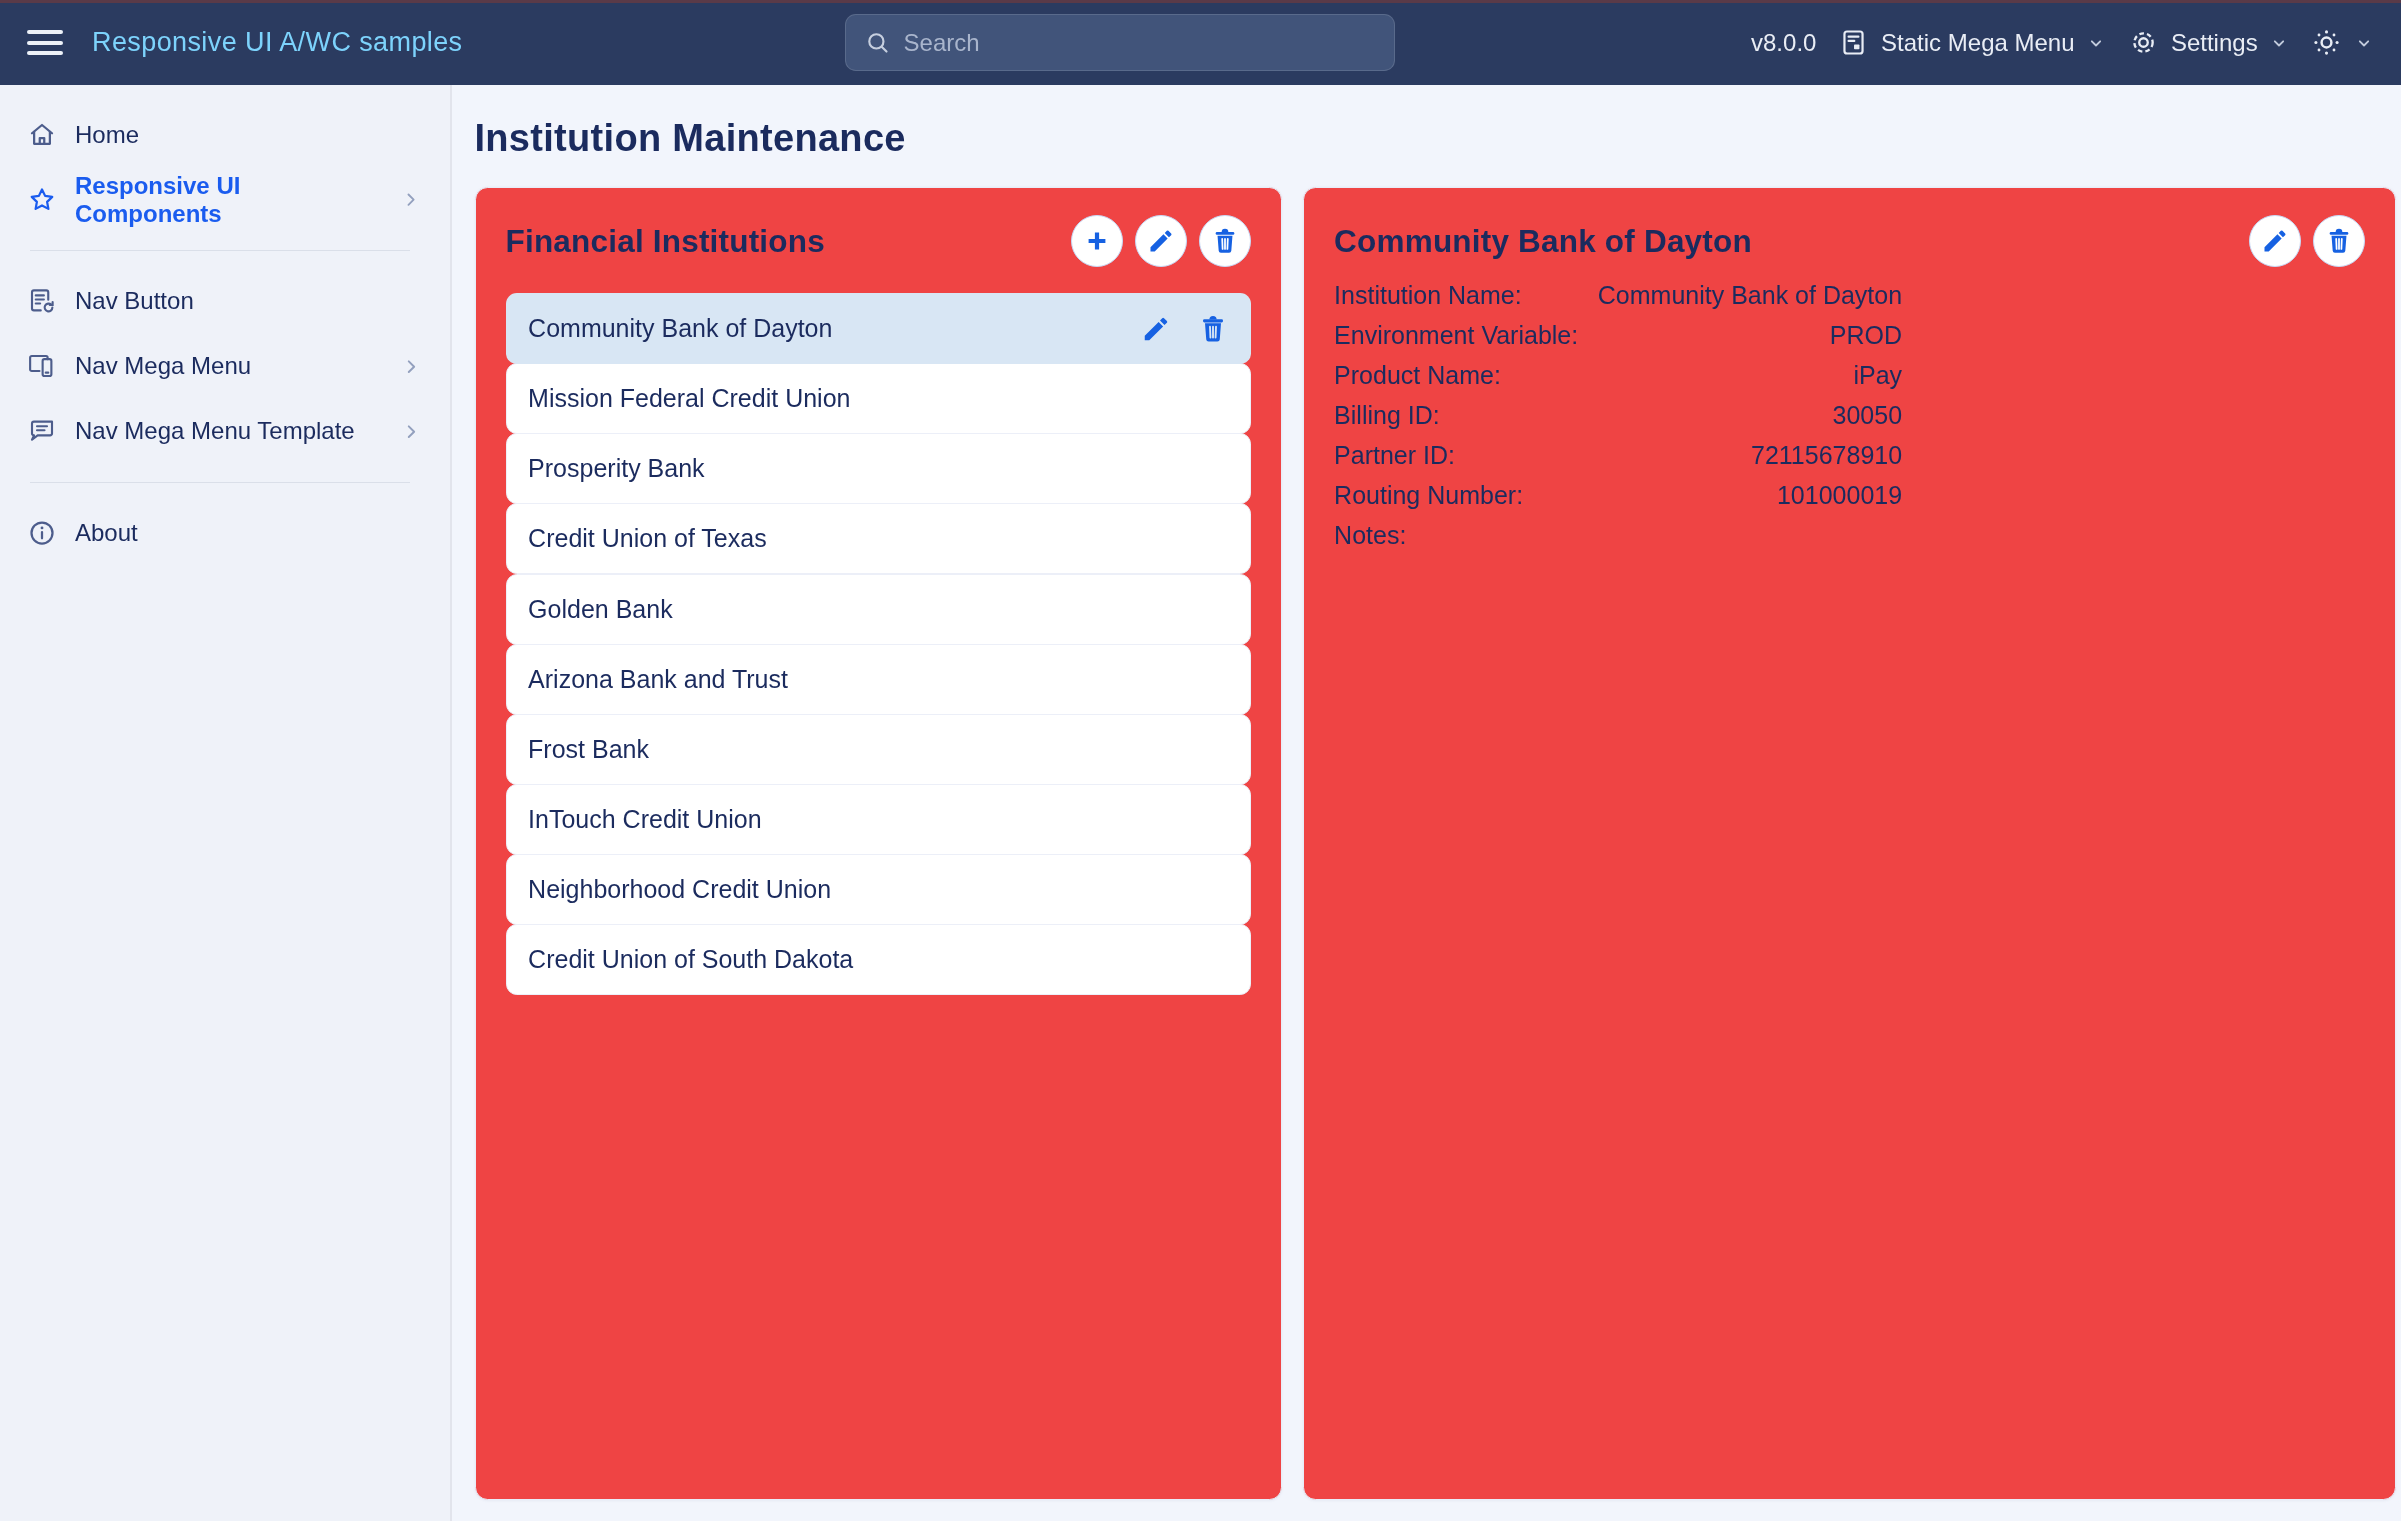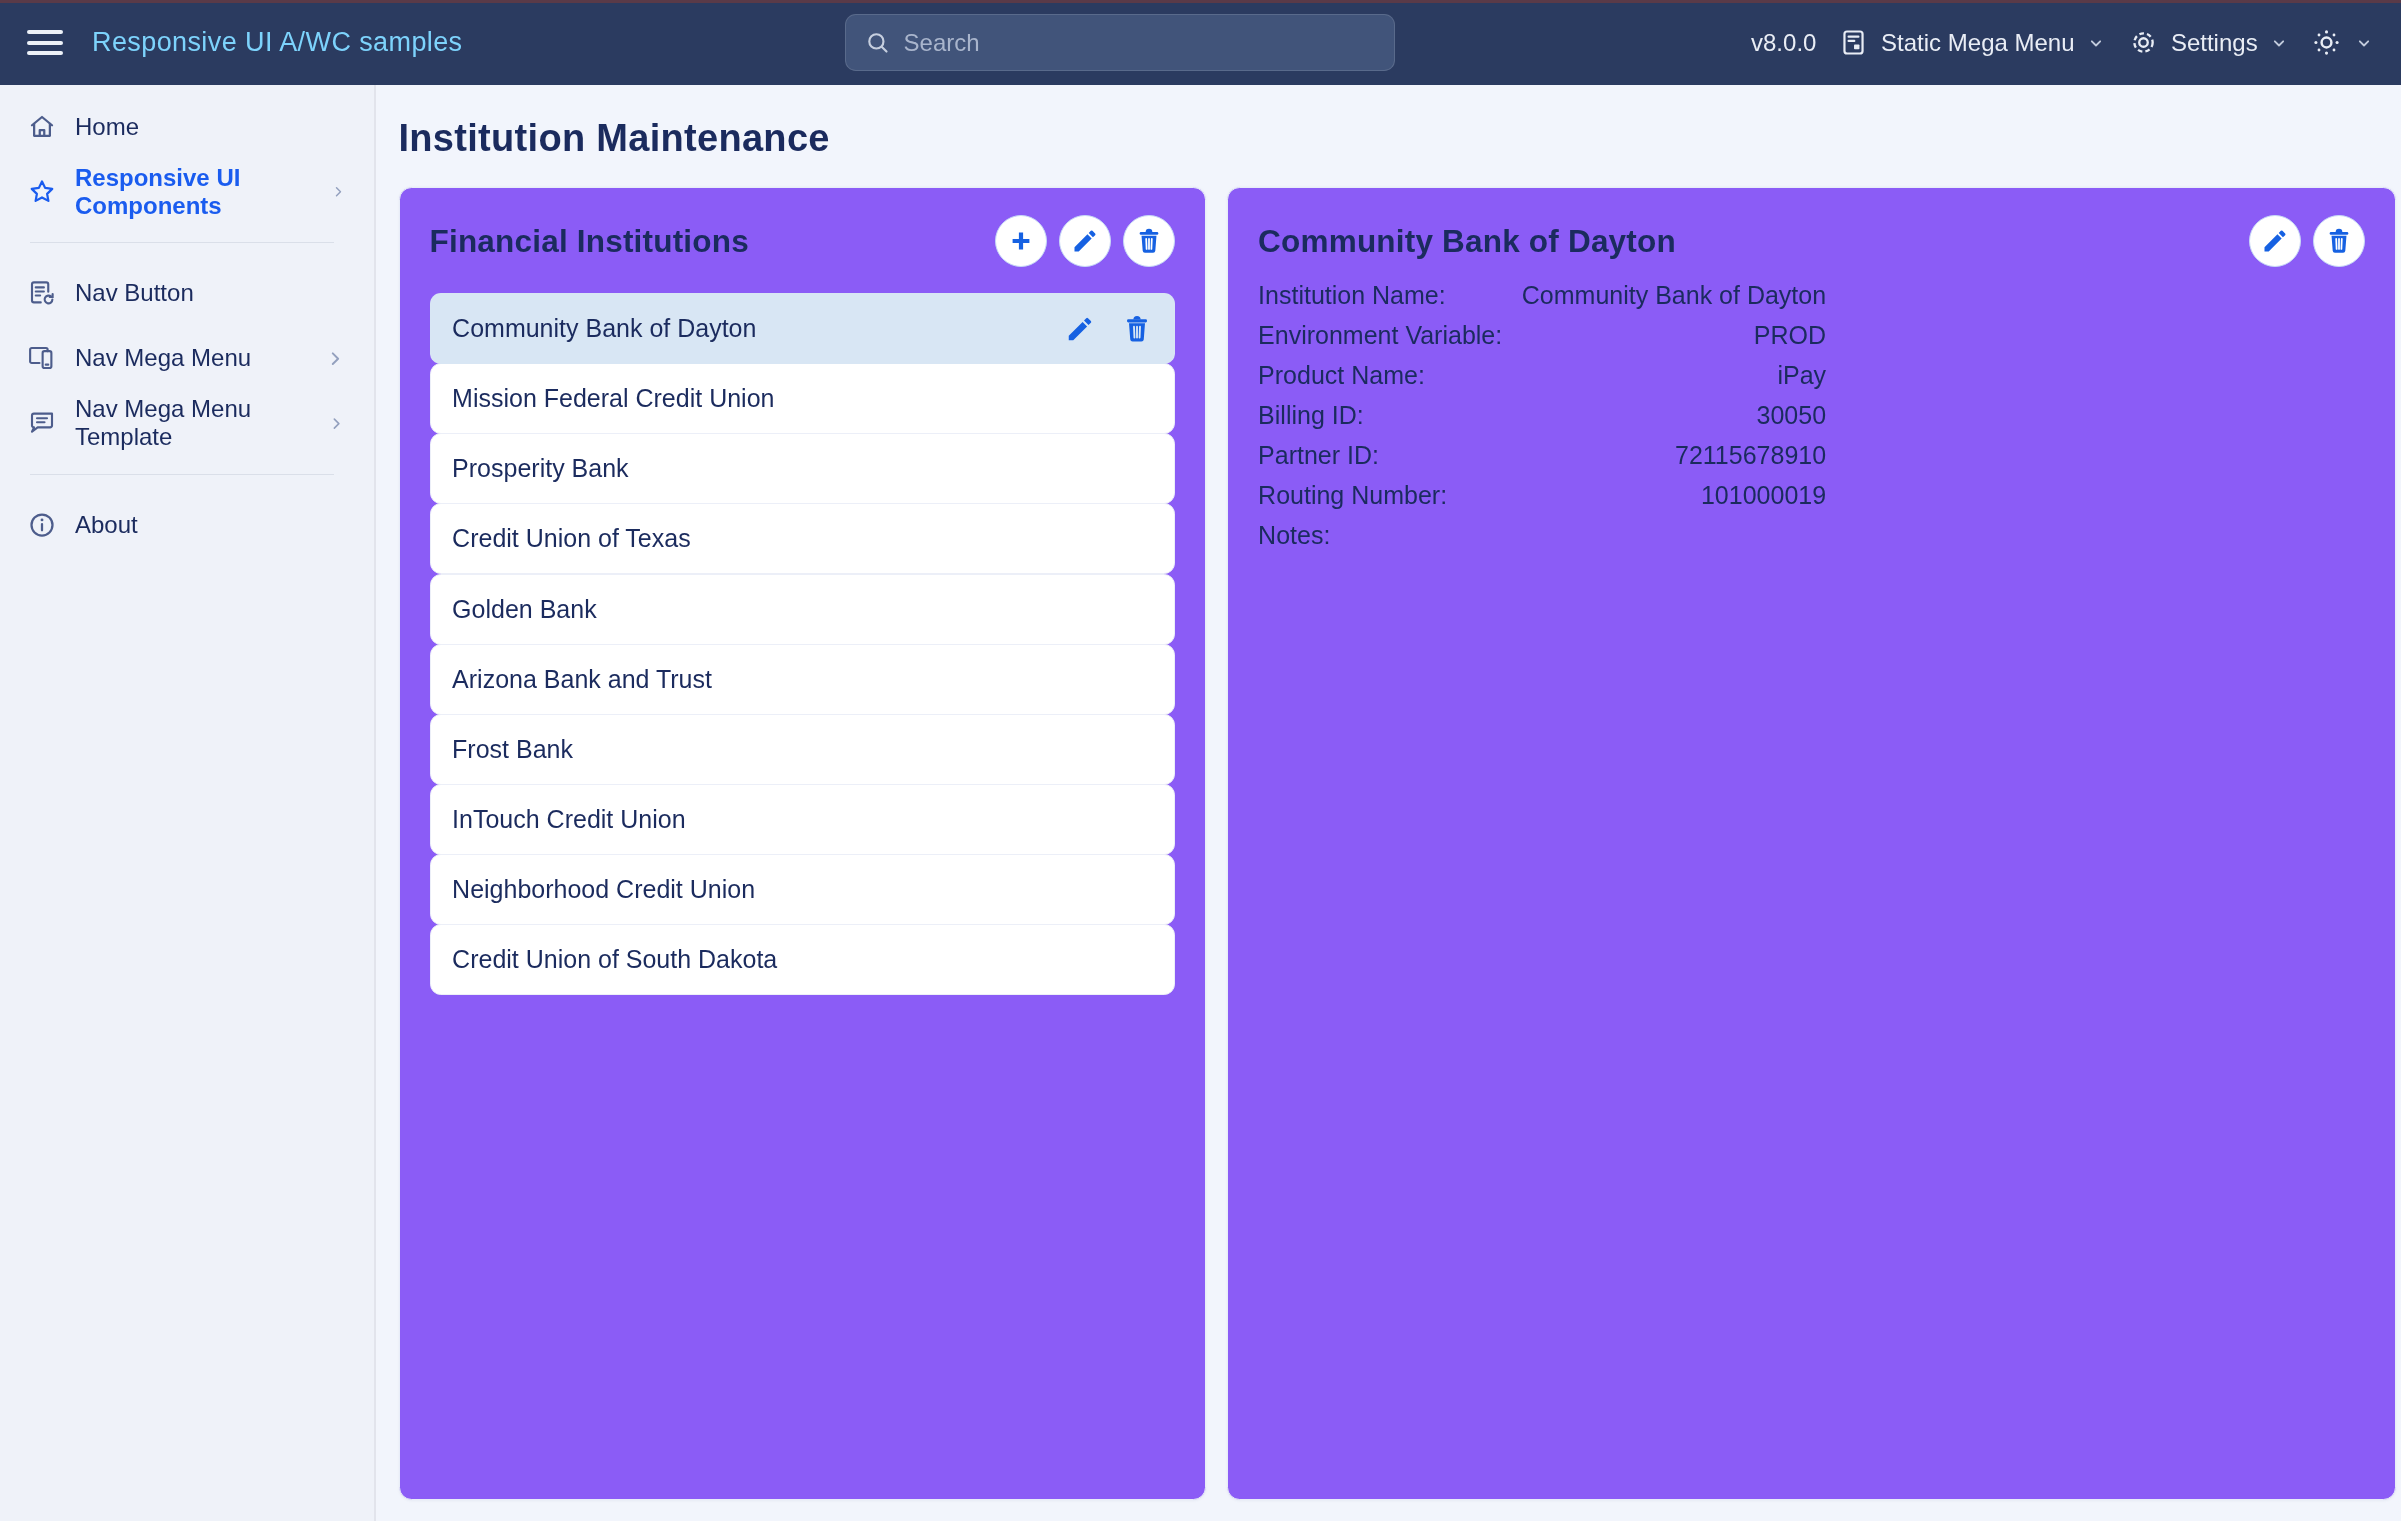--- a/index.html
+++ b/index.html
@@ -28,35 +28,35 @@
   .topbar-right { margin-left:auto; display:flex; align-items:center; gap:22px;
     font-size:24px; color:var(--c-topbar-text,#E9EDF5); }
   .tb-item { display:flex; align-items:center; gap:11.7px; background:none; border:none;
     color:inherit; font:inherit; cursor:pointer; }
   .tb-item svg.ic { width:31px; height:31px; }
   .tb-item svg.chev { width:20px; height:20px; color:#C2CBDC; }
   .version { cursor:default; }
 
   
   .shell { display:flex; height:1436px; }
-  .sidebar { width:376px; flex:none; background:var(--c-sidebar-bg,#EFF2F9);
-    border-right:2.7px solid #E2E4EC; padding-top:9px; }
+  .sidebar { width:452px; flex:none; background:var(--c-sidebar-bg,#EFF2F9);
+    border-right:2.7px solid #E2E4EC; padding-top:17px; }
   .nav-item { height:65px; display:flex; align-items:center; gap:18px; padding:0 27px;
     font-size:24px; color:var(--c-text,#1B2B5E); cursor:pointer; }
   .nav-item svg.ic { width:30px; height:30px; color:var(--c-muted-icon,#4D5D8C); flex:none; }
   .nav-item svg.chev { width:23.4px; height:23.4px; color:var(--c-chevron,#93A0BE); margin-left:auto; }
   .nav-item.active { color:var(--c-accent,#1A5CEF); font-weight:700; }
   .nav-item.active svg.ic { color:var(--c-accent,#1A5CEF); }
   .nav-divider { height:0.9px; background:var(--c-divider,#DADFE9); margin:18px 40px 18px 30px; }
 
   
   .main { flex:1; padding:0 5.4px 0 22.5px; }
   .page-title { font-size:38px; font-weight:700; letter-spacing:0.3px; margin:32px 0 27px; }
   .content { display:flex; gap:21.6px; height:1313px; }
-  .card { background:#8b5cf6; border:0.9px solid var(--c-card-border,#E8EDF8); border-radius:12.6px;
+  .card { background:#ef4444; border:0.9px solid var(--c-card-border,#E8EDF8); border-radius:12.6px;
     box-shadow:0 0.9px 2.7px rgba(23,40,90,.05); padding:27px 30px; }
   .card.institutions { width:807px; flex:none; }
   .card.details { flex:1; }
   .card-header { display:flex; align-items:center; justify-content:space-between; height:52px; }
   .card-title { font-size:31.5px; font-weight:700; letter-spacing:0.2px; }
   .card-actions { display:flex; gap:11.7px; }
   .circle-btn { width:52px; height:52px; border-radius:50%; background:#fff;
     border:1.8px solid var(--c-circle-border,#C7D9F6); color:var(--c-icon-blue,#1661E2);
     display:flex; align-items:center; justify-content:center; cursor:pointer; }
   .circle-btn svg { width:28px; height:28px; }

